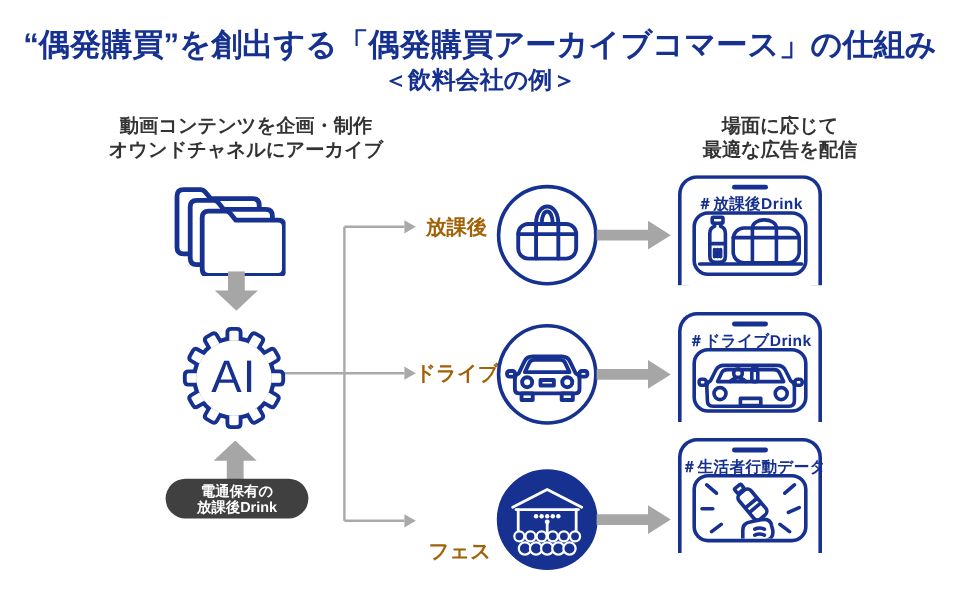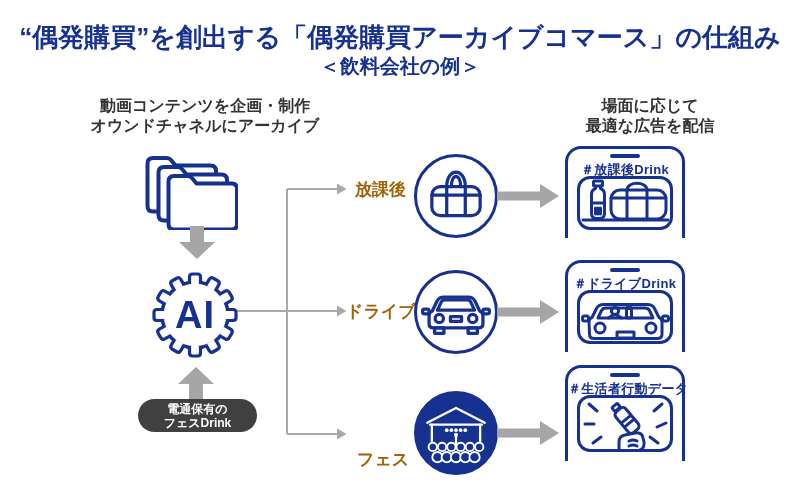--- a/index.html
+++ b/index.html
@@ -12,21 +12,21 @@
   
   .title-main{top:20px;left:0;width:800px;text-align:center;font-size:26px;font-weight:bold;color:#16318f;letter-spacing:0;}
   .title-sub{top:53px;left:0;width:800px;text-align:center;font-size:20px;font-weight:bold;color:#16318f;}
   
   .col-head{font-size:16px;line-height:20px;font-weight:bold;color:#333;text-align:center;}
   .head-left{top:96px;left:70px;width:270px;}
   .head-right{top:96px;left:540px;width:220px;}
   
   .gear-wrap{left:150px;top:270px;width:90px;height:90px;}
   .ai-label{left:150px;top:270px;width:90px;height:90px;display:flex;align-items:center;justify-content:center;
-    font-size:38px;font-weight:bold;color:#16318f;letter-spacing:1px;}
+    font-size:38px;font-weight:normal;color:#16318f;letter-spacing:1px;}
   
   .pill{left:138px;top:399px;width:119px;height:33px;background:#404040;border-radius:17px;
     display:flex;flex-direction:column;align-items:center;justify-content:center;}
   .pill div{color:#fff;font-size:12px;line-height:14px;font-weight:bold;white-space:nowrap;}
   
   .scene-label{font-size:17px;line-height:17px;font-weight:bold;color:#a16207;white-space:nowrap;}
   
   .scene-circle{width:84px;height:84px;border-radius:50%;border:3.5px solid #16318f;background:#fff;
     box-sizing:border-box;display:flex;align-items:center;justify-content:center;}
   .scene-circle.filled{background:#16318f;}
@@ -118,21 +118,21 @@
     </g>
   </svg>
   <div class="abs ai-label">AI</div>
 
   <svg class="abs" style="left:178px;top:367px" width="36" height="33" viewBox="0 0 36 33">
     <path d="M18,0 L36,17 H25 V33 H11 V17 H0 Z" fill="#a6a6a6"></path>
   </svg>
 
   <div class="abs pill">
     <div>電通保有の</div>
-    <div>フェスDrink</div>
+    <div>放課後Drink</div>
   </div>
 
   <div class="abs scene-label" style="left:355px;top:181px">放課後</div>
   <div class="abs scene-label" style="left:346px;top:303px">ドライブ</div>
   <div class="abs scene-label" style="left:357px;top:451px">フェス</div>
 
   <div class="abs scene-circle" style="left:414px;top:154px">
     <svg width="84" height="84" viewBox="0 0 84 84">
       <g stroke="#16318f" stroke-width="3.5" fill="none" stroke-linecap="round" stroke-linejoin="round">
         <rect x="16" y="32" width="52" height="31" rx="9"></rect>

